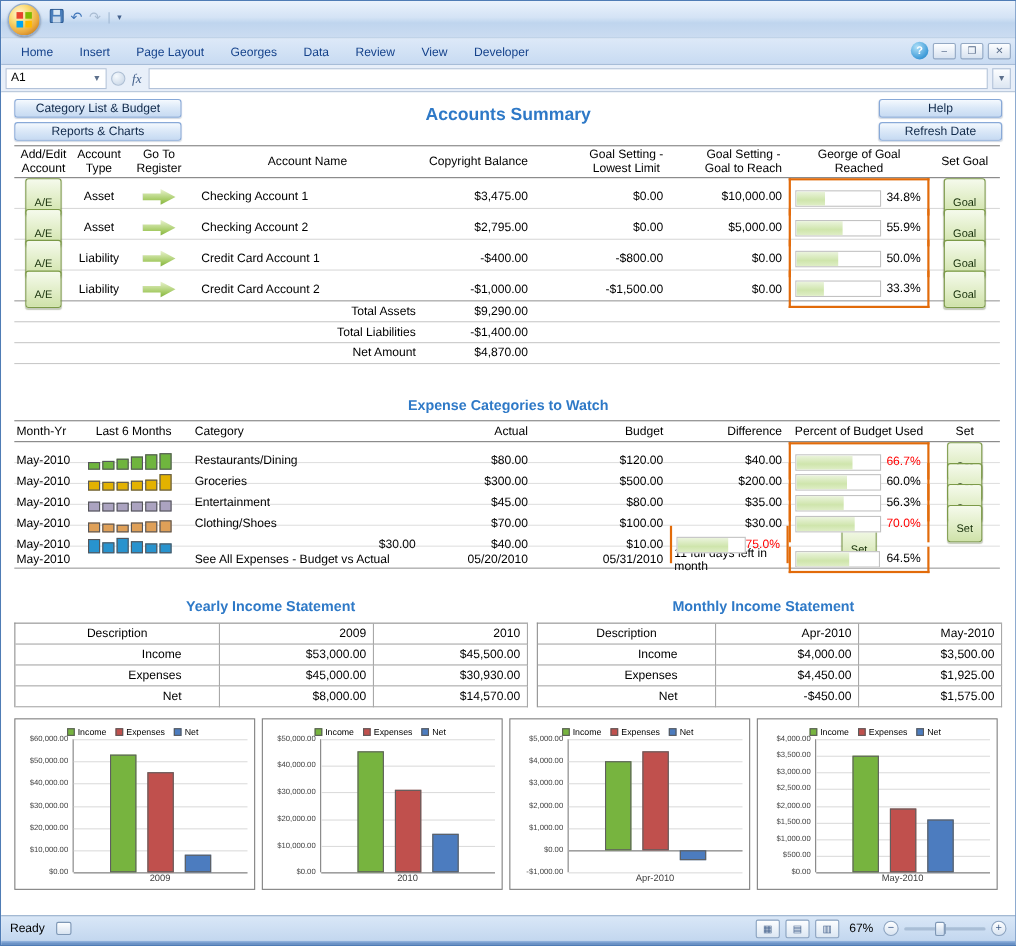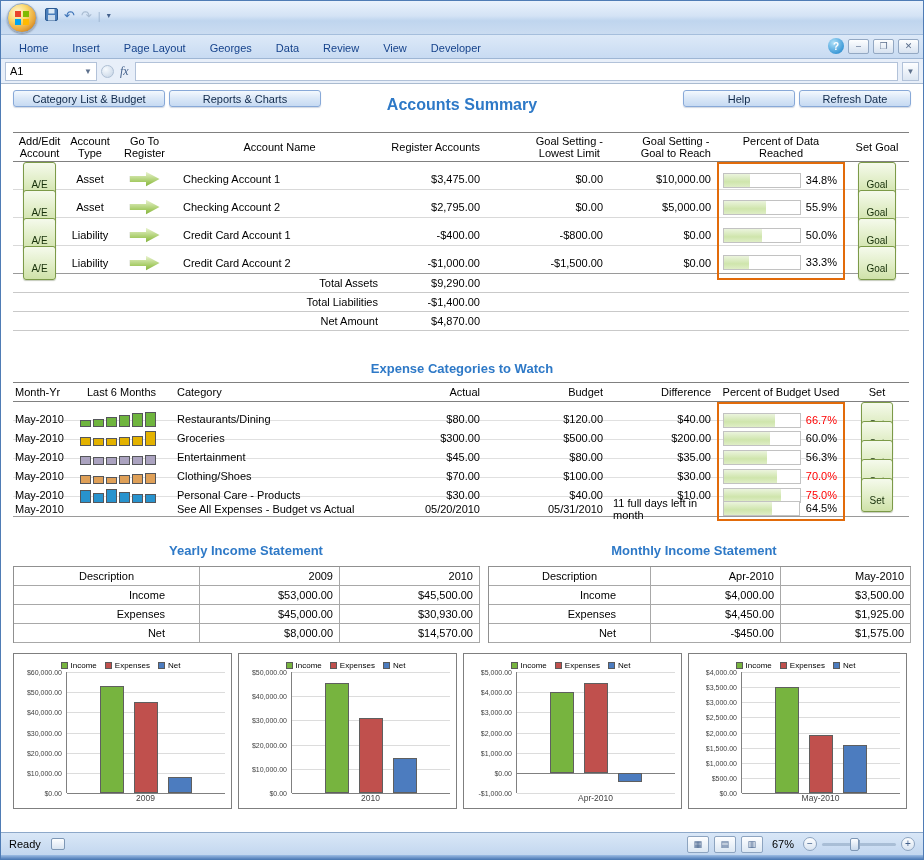--- a/index.html
+++ b/index.html
@@ -33,21 +33,21 @@
   .namebox .dd { font-size:8px; color:#5D708C; }
   .fxball { width:13px; height:13px; border-radius:50%; background:radial-gradient(circle at 35% 30%, #F6FAFE, #C3D2E4); border:1px solid #AEBFD4; }
   .fxlabel { font-style:italic; font-family:"Liberation Serif", serif; font-size:12px; color:#44618C; padding:0 2px; cursor:pointer; }
   .finput { flex:1; height:19px; background:#fff; border:1px solid #B2C2D9; cursor:text; }
   .fexpand { width:17px; height:19px; background:linear-gradient(#FDFEFF,#DCE6F2); border:1px solid #B2C2D9; color:#5D708C; font-size:8px; text-align:center; line-height:18px; cursor:pointer; }
 
   
   .sheet { flex:1 1 auto; background:#fff; padding:4px 12px 0 12px; overflow:hidden; }
 
   .topbar { position:relative; height:44px; }
-  .leftbtns, .rightbtns { position:absolute; top:2px; display:flex; flex-direction:row; gap:4px; }
+  .leftbtns, .rightbtns { position:absolute; top:2px; display:flex; flex-direction:column; gap:4px; }
   .leftbtns { left:0; }
   .rightbtns { right:0; }
   .xlbtn { background:linear-gradient(#F4F9FE,#DCE9F8 45%,#C6DAF2); border:1px solid #88A9D8; border-radius:3px; font-family:"Liberation Sans",sans-serif; font-size:11px; padding:1px 10px; height:17px; color:#10294A; cursor:pointer; box-shadow:0 1px 1px rgba(70,100,140,.25); }
   .leftbtns .xlbtn { width:152px; }
   .rightbtns .xlbtn { width:112px; }
   .bigtitle { position:absolute; left:0; right:0; top:8px; text-align:center; font-size:16px; font-weight:bold; color:#2E79C7; }
 
   
   .agrid { display:grid; grid-template-columns:53px 48px 61px 209px 102px 123px 108px 128px 64px; width:896px; }
   .cell { display:flex; align-items:center; font-size:11px; }
@@ -194,26 +194,26 @@
     </div>
 
     <div class="agrid hdr-row">
       <div class="cell c-center">Add/Edit
 Account</div>
       <div class="cell c-center">Account
 Type</div>
       <div class="cell c-center">Go To
 Register</div>
       <div class="cell c-center" style="justify-content:center">Account Name</div>
-      <div class="cell c-right">Register Accounts</div>
+      <div class="cell c-right">Copyright Balance</div>
       <div class="cell c-right">Goal Setting -
 Lowest Limit</div>
       <div class="cell c-right">Goal Setting -
 Goal to Reach</div>
-      <div class="cell c-center">Percent of Data
+      <div class="cell c-center">George of Goal
 Reached</div>
       <div class="cell c-center">Set Goal</div>
     </div>
 
     <div class="agrid acct-row">
       <div class="cell c-center">
           <button class="gbtn">A/E</button>
         </div>
       <div class="cell c-center">Asset</div>
       <div class="cell c-center">
@@ -448,21 +448,20 @@
       <div class="cell">
           <div class="spark">
             <div class="sparkbar" style="height: 13px; background: rgb(40, 147, 206);"></div>
             <div class="sparkbar" style="height: 10px; background: rgb(40, 147, 206);"></div>
             <div class="sparkbar" style="height: 14px; background: rgb(40, 147, 206);"></div>
             <div class="sparkbar" style="height: 11px; background: rgb(40, 147, 206);"></div>
             <div class="sparkbar" style="height: 9px; background: rgb(40, 147, 206);"></div>
             <div class="sparkbar" style="height: 9px; background: rgb(40, 147, 206);"></div>
           </div>
         </div>
-      <div class="cell c-left">Personal Care - Products</div>
       <div class="cell c-right">$30.00</div>
       <div class="cell c-right">$40.00</div>
       <div class="cell c-right">$10.00</div>
       <div class="cell pctcell">
         <div class="pbar">
             <div class="pfill" style="width: 75%;"></div>
           </div>
         <span class="pcttext red">75.0%</span>
       </div>
       <div class="cell c-center">

